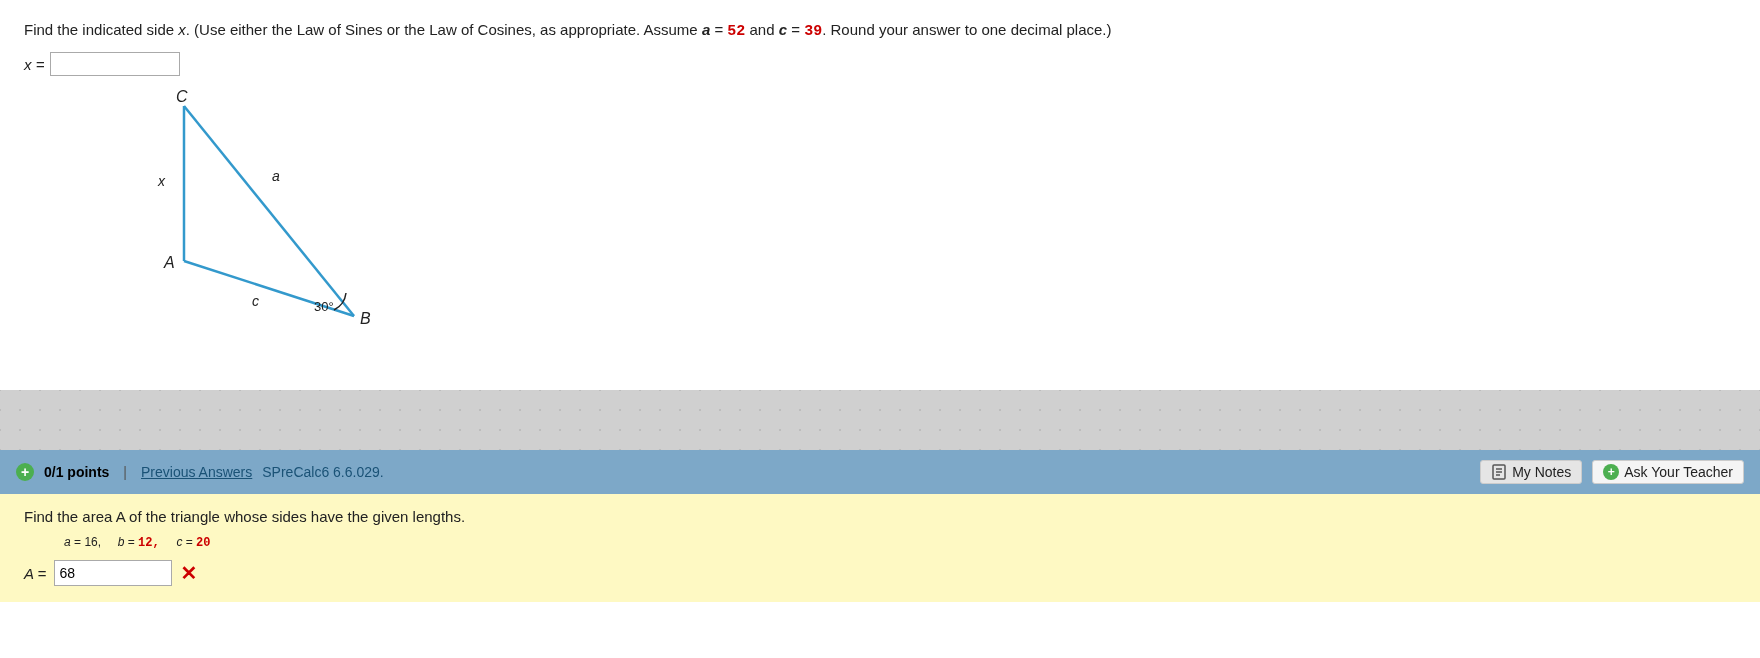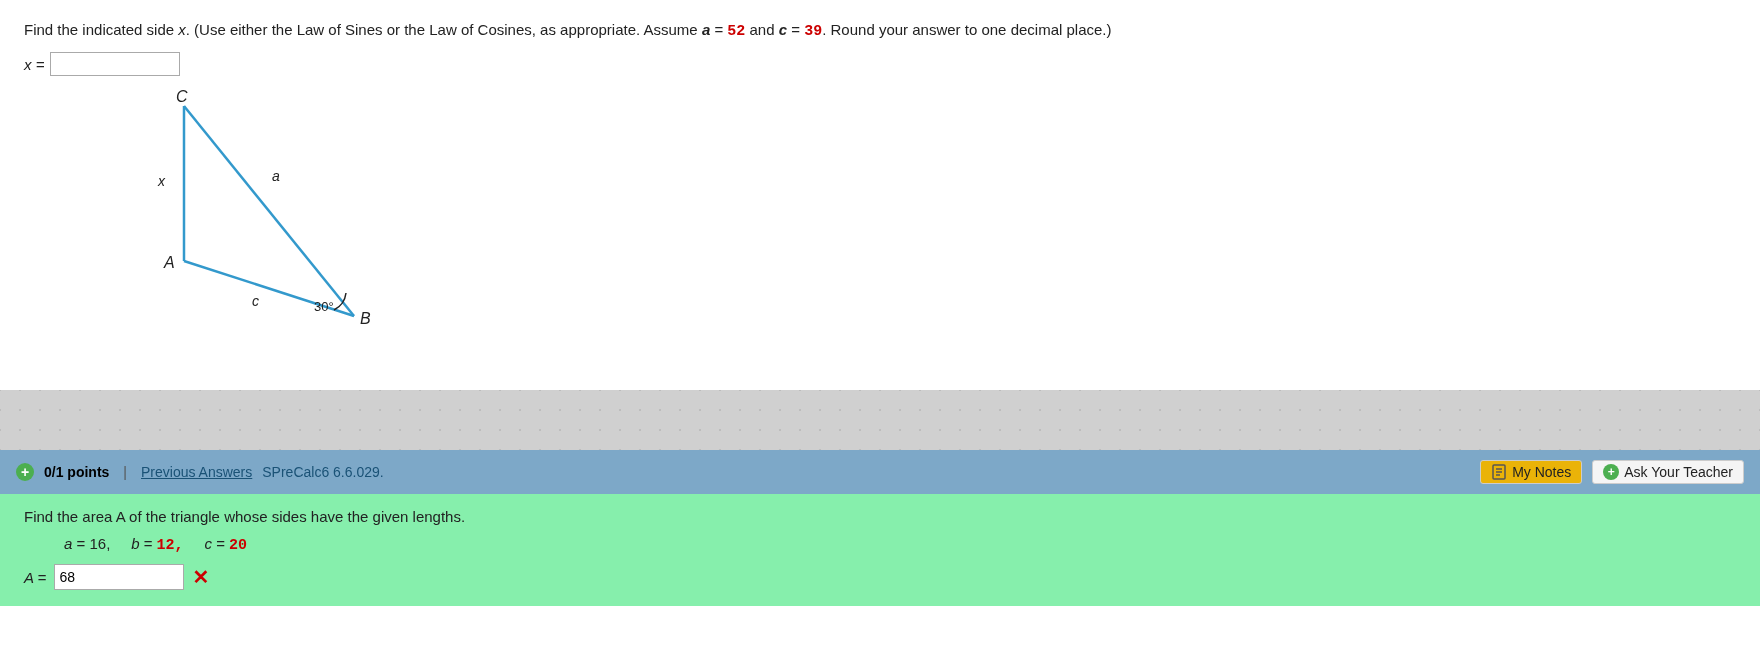--- a/index.html
+++ b/index.html
@@ -113,21 +113,21 @@
       font-size: 14px;
       font-weight: normal;
     }
 
     .spacer { flex: 1; }
 
     .my-notes-btn {
       display: flex;
       align-items: flex-end;
       gap: 5px;
-      background: #eab308;
+      background: #e5e5e5;
       border: 1px solid #ccc;
       border-radius: 3px;
       padding: 3px 10px;
       cursor: pointer;
       font-size: 14px;
       color: #222;
     }
 
     .my-notes-btn .note-icon {
       width: 16px;
@@ -157,45 +157,45 @@
       background: #4caf50;
       color: white;
       border-radius: 50%;
       font-size: 12px;
       font-weight: bold;
       flex-shrink: 0;
     }
 
     
     .second-problem {
-      background: #86efac;
+      background: #fef9c3;
       padding: 14px 8px 16px 24px;
     }
 
     .second-problem-text {
       font-size: 15px;
       margin-bottom: 10px;
     }
 
     .values-row {
-      font-size: 15px;
+      font-size: 12px;
       margin-left: 40px;
       margin-bottom: 10px;
     }
 
     .answer-row2 {
       display: flex;
       align-items: center;
       gap: 8px;
       margin-top: 4px;
     }
 
     .answer-input2 {
       border: 1px solid #aaa;
-      width: 130px;
+      width: 118px;
       height: 26px;
       font-size: 14px;
       padding: 2px 4px;
     }
 
     .x-icon {
       color: #cc0000;
       font-size: 20px;
       font-weight: bold;
     }

